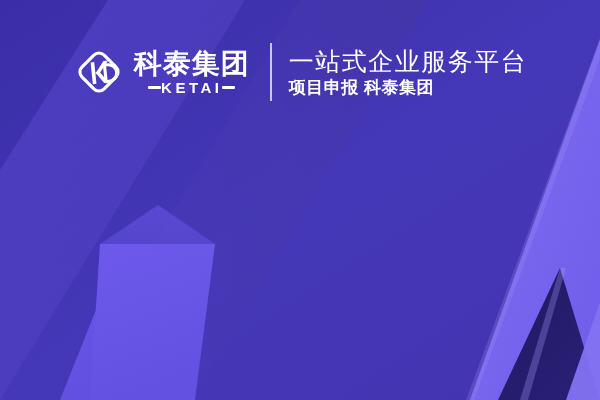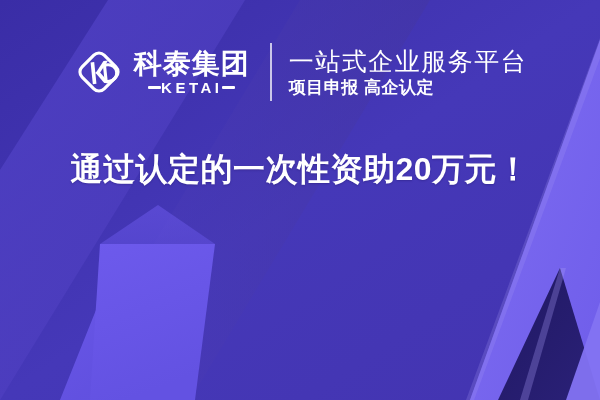--- a/index.html
+++ b/index.html
@@ -231,21 +231,20 @@
           <span class="logo-en">KETAI</span>
           <span class="logo-dash"></span>
         </div>
       </div>
     </div>
 
     <div class="header-divider"></div>
 
     <div class="slogan-block">
       <div class="slogan-main">一站式企业服务平台</div>
-      <div class="slogan-sub">项目申报 高企认定</div>
+      <div class="slogan-sub">项目申报 科泰集团</div>
     </div>
   </div>
 
   <div class="headline">
-    <div class="headline-line">通过认定的一次性资助20万元！</div>
   </div>
 
 </div>
 
 </body></html>

